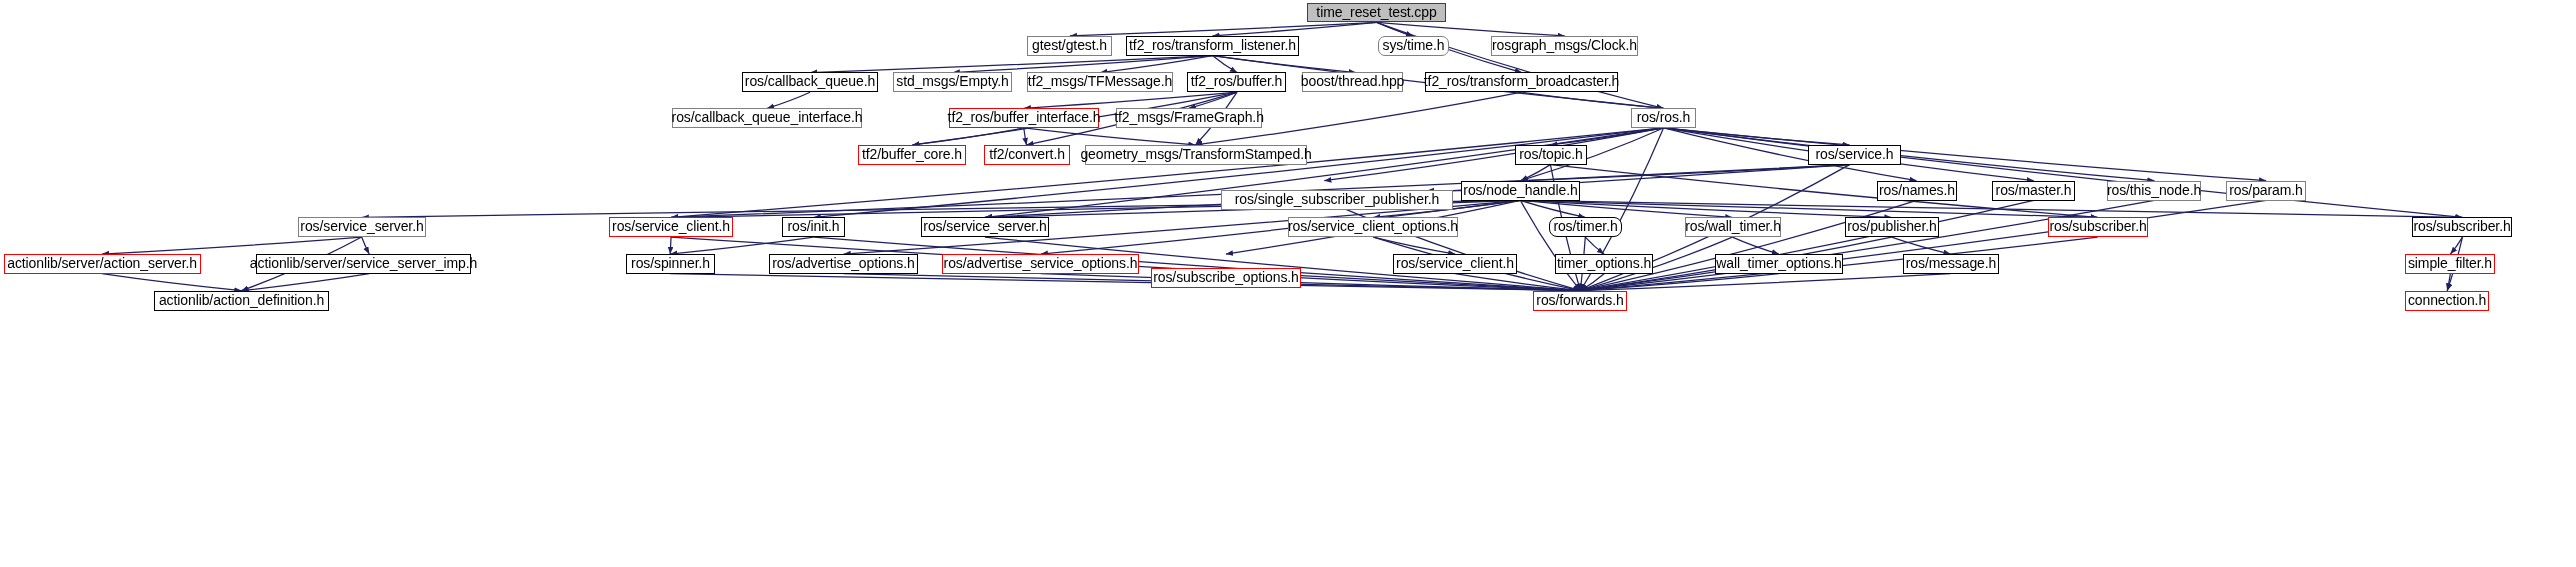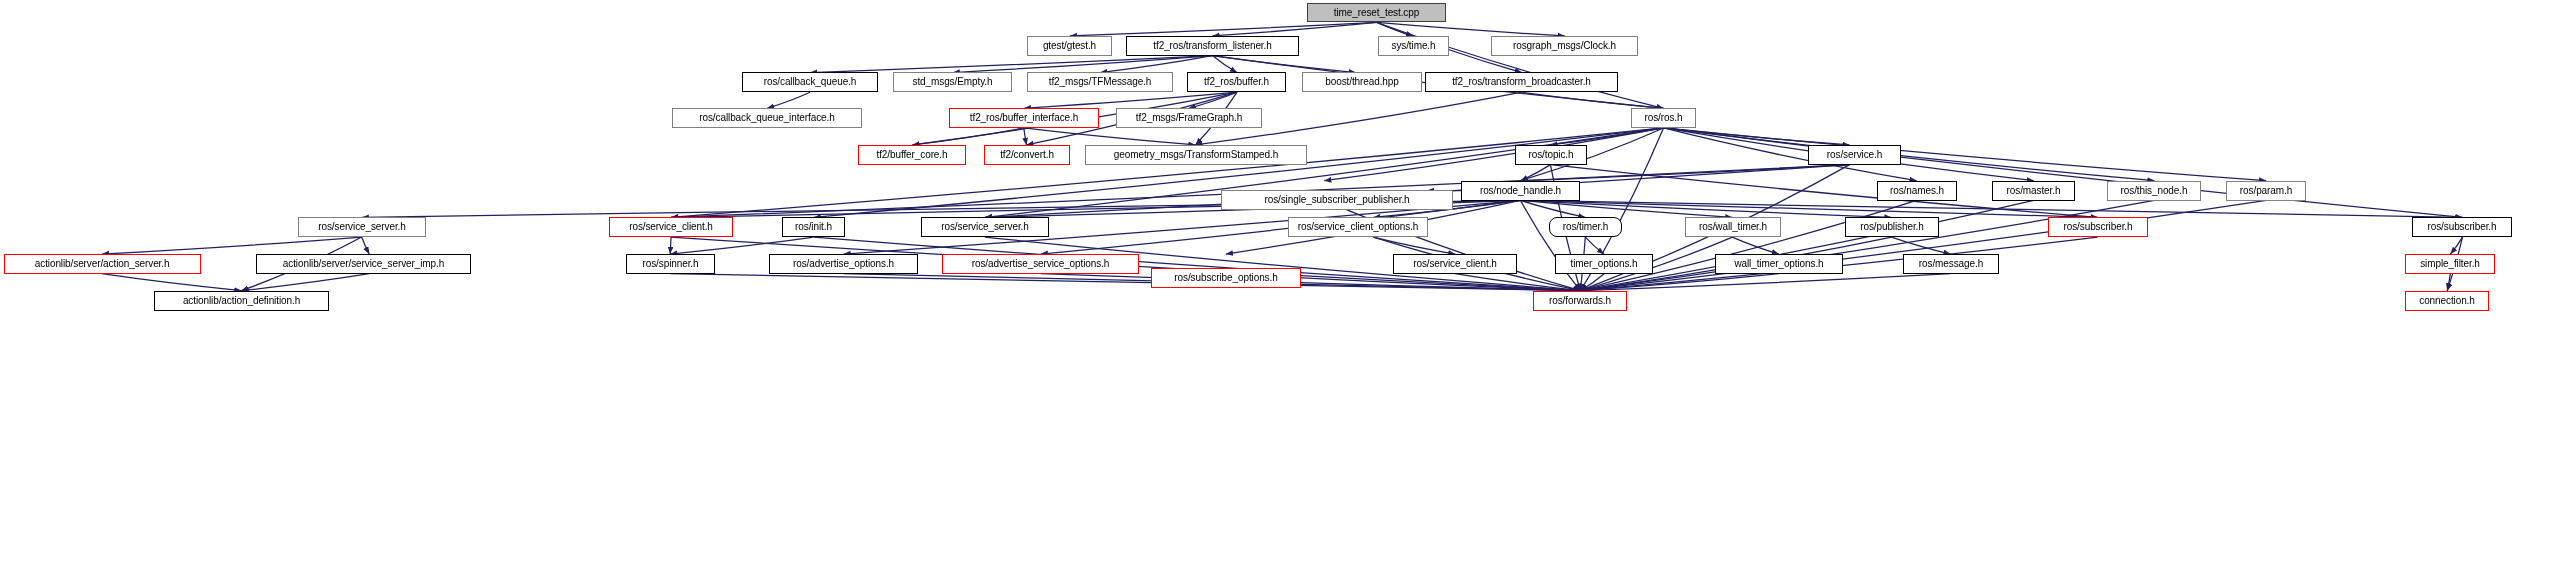--- a/index.html
+++ b/index.html
@@ -15,21 +15,21 @@
   .node{
     position:absolute;
     box-sizing:border-box;
     display:flex;
     align-items:center;
     justify-content:center;
     height:19.7px;
     background:#ffffff;
     border:0.9px solid #808080;
     color:#000000;
-    font-size:10px;
+    font-size:14px;
     line-height:11.6px;
     white-space:nowrap;
     padding:0 5.4px;
     letter-spacing:-0.1px;
   }
   .node.bold{border:1.8px solid #000000;}
   .node.red{border:0.9px solid #ff0000;}
   .node.root{background:#bfbfbf;border:1.8px solid #404040;}
 </style>
 </head>
@@ -134,48 +134,48 @@
         <path d="M1794,306 Q1781.9425,316.45 1767.5,325" marker-end="url(#ah)"></path>
         <path d="M1989.5,306 Q1888.49,316.45 1767.5,325" marker-end="url(#ah)"></path>
         <path d="M2181.5,306 Q1989.5,316.45 1767.5,325" marker-end="url(#ah)"></path>
         <path d="M2740.5,306 Q2738.9075,316.45 2737,325" marker-end="url(#ah)"></path>
       </g>
   </svg>
   <div id="nodes">
       <div class="node root" style="left: 1307px; top: 2.7px; width: 139px;">time_reset_test.cpp</div>
       <div class="node" style="left: 1027px; top: 36px; width: 85px;">gtest/gtest.h</div>
       <div class="node bold" style="left: 1126px; top: 36px; width: 173px;">tf2_ros/transform_listener.h</div>
-      <div class="node" style="left: 1378px; top: 36px; width: 71px;">sys/time.h</div>
+      <div class="node" style="left: 1378px; top: 36px; width: 71px; border-radius: 7px;">sys/time.h</div>
       <div class="node" style="left: 1491px; top: 36px; width: 147px;">rosgraph_msgs/Clock.h</div>
       <div class="node bold" style="left: 742px; top: 72px; width: 136px;">ros/callback_queue.h</div>
       <div class="node" style="left: 893px; top: 72px; width: 119px;">std_msgs/Empty.h</div>
       <div class="node" style="left: 1027px; top: 72px; width: 146px;">tf2_msgs/TFMessage.h</div>
       <div class="node bold" style="left: 1187px; top: 72px; width: 99px;">tf2_ros/buffer.h</div>
-      <div class="node" style="left: 1302px; top: 72px; width: 120px;">boost/thread.hpp</div>
+      <div class="node" style="left: 1302px; top: 72px; width: 101px;">boost/thread.hpp</div>
       <div class="node bold" style="left: 1425px; top: 72px; width: 193px;">tf2_ros/transform_broadcaster.h</div>
       <div class="node" style="left: 672px; top: 108px; width: 190px;">ros/callback_queue_interface.h</div>
       <div class="node red" style="left: 949px; top: 108px; width: 150px;">tf2_ros/buffer_interface.h</div>
       <div class="node" style="left: 1116px; top: 108px; width: 146px;">tf2_msgs/FrameGraph.h</div>
       <div class="node" style="left: 1631px; top: 108px; width: 65px;">ros/ros.h</div>
       <div class="node red" style="left: 858px; top: 145px; width: 108px;">tf2/buffer_core.h</div>
       <div class="node red" style="left: 984px; top: 145px; width: 86px;">tf2/convert.h</div>
       <div class="node" style="left: 1085px; top: 145px; width: 222px;">geometry_msgs/TransformStamped.h</div>
       <div class="node bold" style="left: 1515px; top: 145px; width: 72px;">ros/topic.h</div>
       <div class="node bold" style="left: 1808px; top: 145px; width: 93px;">ros/service.h</div>
       <div class="node" style="left: 1221px; top: 190px; width: 232px;">ros/single_subscriber_publisher.h</div>
       <div class="node bold" style="left: 1461px; top: 181px; width: 119px;">ros/node_handle.h</div>
       <div class="node bold" style="left: 1877px; top: 181px; width: 80px;">ros/names.h</div>
       <div class="node bold" style="left: 1992px; top: 181px; width: 83px;">ros/master.h</div>
       <div class="node" style="left: 2107px; top: 181px; width: 94px;">ros/this_node.h</div>
       <div class="node" style="left: 2226px; top: 181px; width: 80px;">ros/param.h</div>
       <div class="node" style="left: 298px; top: 217px; width: 128px;">ros/service_server.h</div>
       <div class="node red" style="left: 609px; top: 217px; width: 124px;">ros/service_client.h</div>
       <div class="node bold" style="left: 782px; top: 217px; width: 63px;">ros/init.h</div>
       <div class="node bold" style="left: 921px; top: 217px; width: 128px;">ros/service_server.h</div>
-      <div class="node" style="left: 1288px; top: 217px; width: 140px;">ros/service_client_options.h</div>
+      <div class="node" style="left: 1288px; top: 217px; width: 170px;">ros/service_client_options.h</div>
       <div class="node bold" style="left: 1549px; top: 217px; width: 73px; border-radius: 8px;">ros/timer.h</div>
       <div class="node" style="left: 1685px; top: 217px; width: 96px;">ros/wall_timer.h</div>
       <div class="node bold" style="left: 1845px; top: 217px; width: 94px;">ros/publisher.h</div>
       <div class="node red" style="left: 2048px; top: 217px; width: 100px;">ros/subscriber.h</div>
       <div class="node bold" style="left: 2412px; top: 217px; width: 100px;">ros/subscriber.h</div>
       <div class="node red" style="left: 3.6px; top: 254px; width: 197px;">actionlib/server/action_server.h</div>
       <div class="node bold" style="left: 256px; top: 254px; width: 215px;">actionlib/server/service_server_imp.h</div>
       <div class="node bold" style="left: 626px; top: 254px; width: 89px;">ros/spinner.h</div>
       <div class="node bold" style="left: 769px; top: 254px; width: 149px;">ros/advertise_options.h</div>
       <div class="node red" style="left: 942px; top: 254px; width: 197px;">ros/advertise_service_options.h</div>

